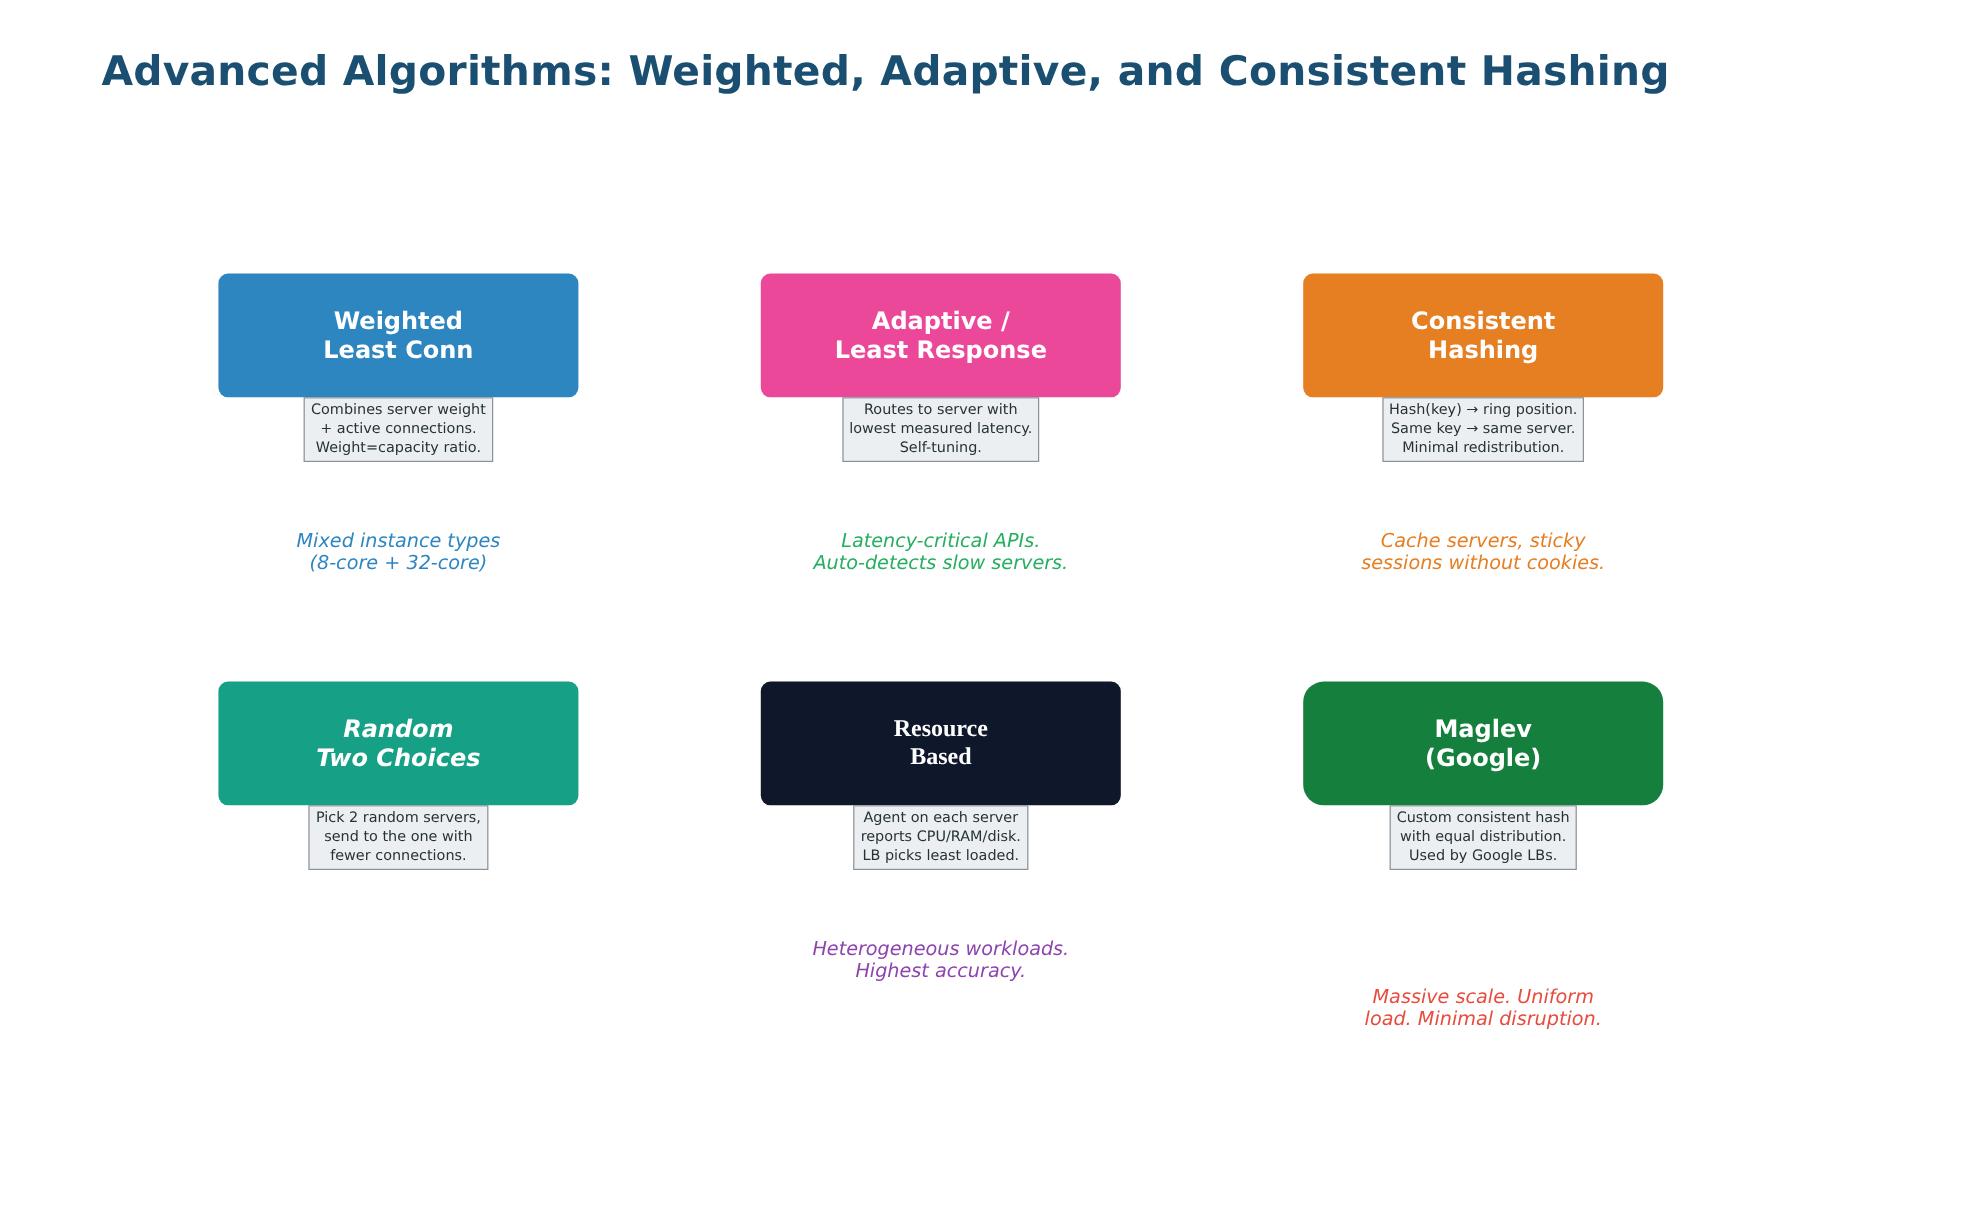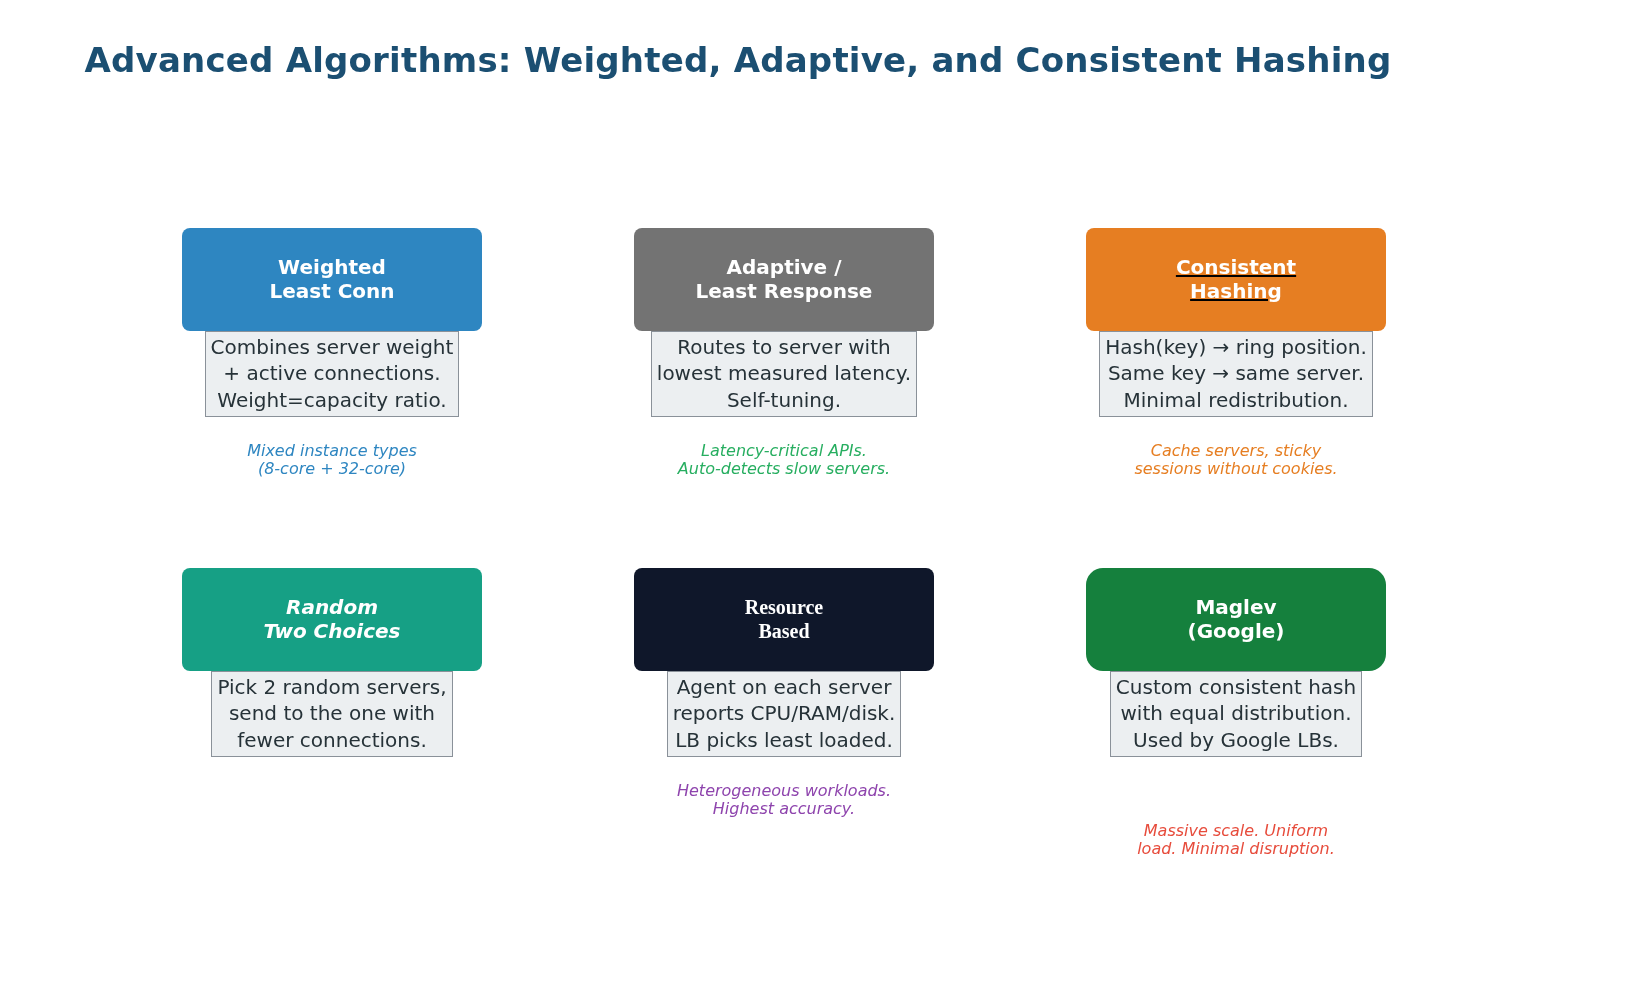--- a/index.html
+++ b/index.html
@@ -77,21 +77,21 @@
     display: flex;
     justify-content: center;
     pointer-events: none;
   }
 
   .desc {
     display: inline-block;
     background: #eceff1;
     border: 1px solid #8a9199;
     color: #263238;
-    font-size: 20px;
+    font-size: 12px;
     line-height: 1.32;
     text-align: center;
     padding: 2px 5px 3px 5px;
     white-space: pre-line;
     box-sizing: border-box;
     pointer-events: auto;
   }
 
   .caption {
     position: absolute;
@@ -122,35 +122,35 @@
       <div class="desc-wrap">
         <div class="desc">Combines server weight
 + active connections.
 Weight=capacity ratio.</div>
       </div>
       <div class="caption" style="color: rgb(46, 134, 193);">Mixed instance types
 (8-core + 32-core)</div>
     </div>
 
     <div class="cell col1">
-      <div class="card" style="background: #737373;">
+      <div class="card" style="background: #ec4899;">
         <div class="card-title">Adaptive /
 Least Response</div>
       </div>
       <div class="desc-wrap">
         <div class="desc">Routes to server with
 lowest measured latency.
 Self-tuning.</div>
       </div>
       <div class="caption" style="color: rgb(39, 174, 96);">Latency-critical APIs.
 Auto-detects slow servers.</div>
     </div>
 
     <div class="cell col2">
-      <div class="card" style="background: rgb(230, 126, 34); text-decoration: underline;">
+      <div class="card" style="background: rgb(230, 126, 34);">
         <div class="card-title">Consistent
 Hashing</div>
       </div>
       <div class="desc-wrap">
         <div class="desc">Hash(key) → ring position.
 Same key → same server.
 Minimal redistribution.</div>
       </div>
       <div class="caption" style="color: rgb(230, 126, 34);">Cache servers, sticky
 sessions without cookies.</div>

